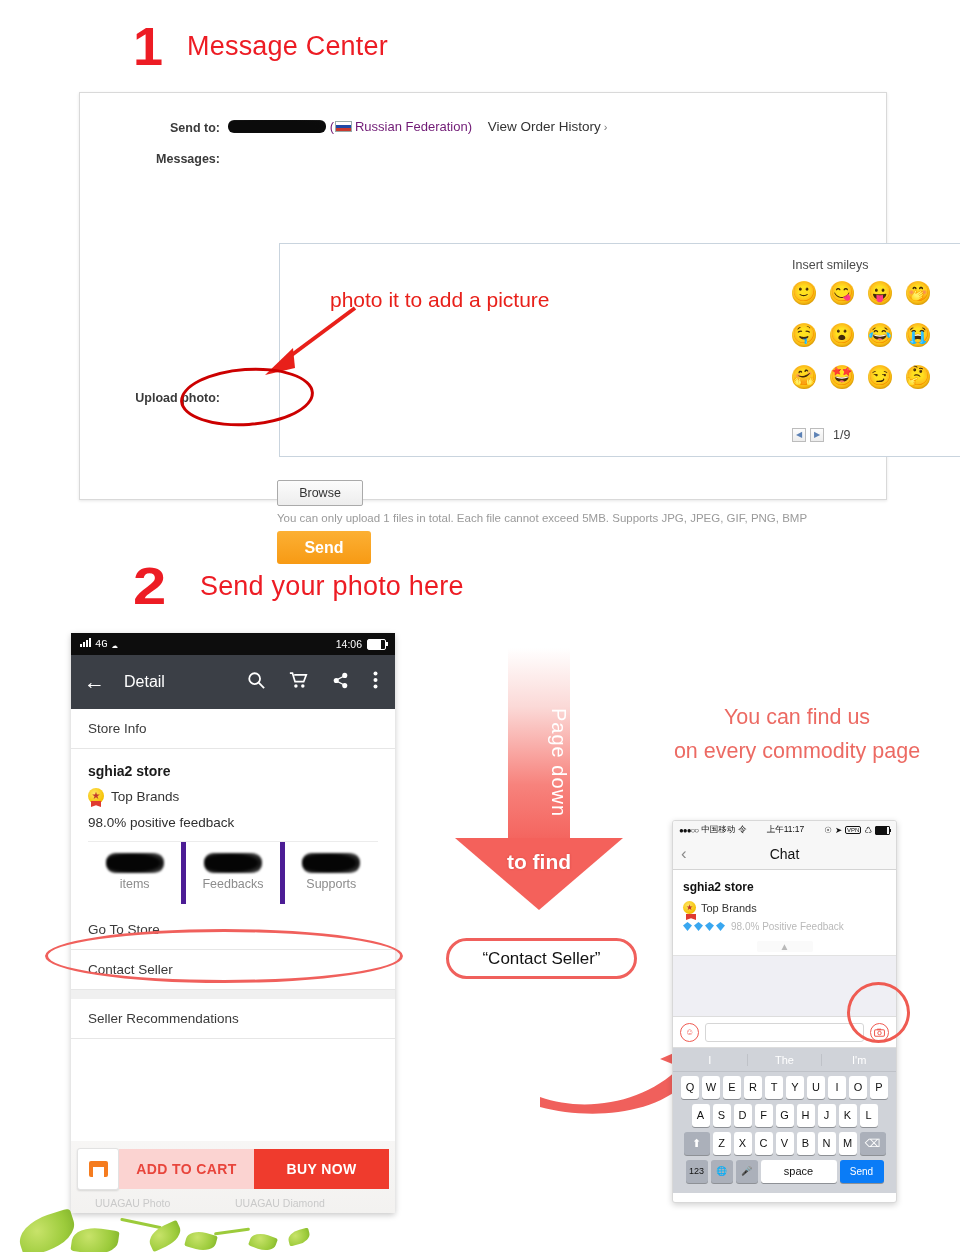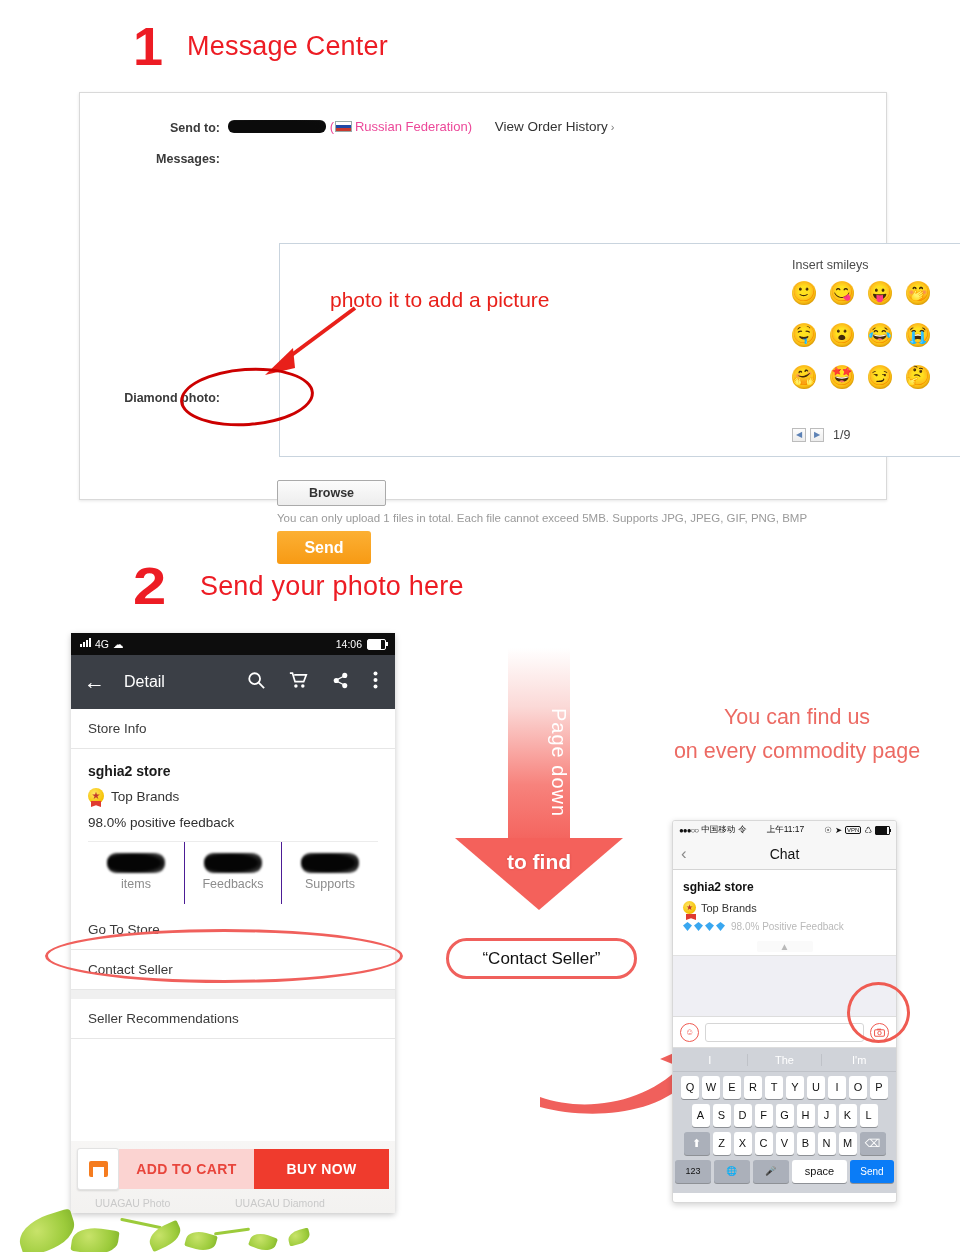--- a/index.html
+++ b/index.html
@@ -37,28 +37,28 @@
   #lbl-upload{left:4px;top:298px;width:136px;}
 
   .redacted{
     display:inline-block;height:13px;width:98px;vertical-align:-2px;
     border-radius:6px;
     background:radial-gradient(ellipse at 30% 50%,#0b0b0b 60%,rgba(12,12,12,.85) 78%,rgba(20,20,20,0) 100%),
                radial-gradient(ellipse at 72% 55%,#090909 58%,rgba(10,10,10,.8) 80%,rgba(20,20,20,0) 100%);
     filter:blur(.4px);
   }
   #sendto-row{position:absolute;left:148px;top:26px;font-size:13px;color:#555;white-space:nowrap;}
-  .paren{color:#ec4899;font-size:13px;}
+  .paren{color:#701a75;font-size:13px;}
   .ru-flag{
     display:inline-block;width:17px;height:11px;vertical-align:-1px;
     border:1px solid #9aa;box-sizing:border-box;
     background:linear-gradient(#ffffff 0 34%,#1f49a6 34% 67%,#c8392f 67% 100%);
     margin:0 3px 0 1px;
   }
-  #order-history{color:#333;font-size:13.5px;text-decoration:none;margin-left:19px;}
+  #order-history{color:#333;font-size:13.5px;text-decoration:none;margin-left:12px;}
   #order-history .chev{color:#777;font-size:11px;margin-left:3px;}
 
   #msg-textarea{
     position:absolute;left:199px;top:150px;width:502px;height:214px;
     background:#fff;border:1px solid #c9d4de;box-sizing:border-box;
   }
 
   
   #smiley-panel{
     position:absolute;left:700px;top:150px;width:184px;height:214px;
@@ -77,23 +77,23 @@
   .smiley span{position:relative;top:-1px;filter:saturate(1.1);}
   #smiley-pager{position:absolute;left:12px;bottom:14px;display:flex;align-items:center;gap:4px;}
   .pg-btn{
     width:14px;height:14px;border:1px solid #bcbcbc;background:linear-gradient(#fdfdfd,#ededed);
     font-size:8px;line-height:12px;text-align:center;color:#5d82b5;cursor:pointer;box-sizing:border-box;
   }
   #pg-label{font-size:12.5px;color:#444;margin-left:5px;}
 
   
   #browse-btn{
-    position:absolute;left:197px;top:387px;width:109px;height:26px;
+    position:absolute;left:197px;top:387px;width:86px;height:26px;
     background:linear-gradient(#fcfcfc,#ededed);border:1px solid #aaa;border-radius:2px;
-    font-size:12.5px;font-weight:bold;color:#333;cursor:pointer;box-sizing:border-box;
+    font-size:12.5px;font-weight:normal;color:#333;cursor:pointer;box-sizing:border-box;
   }
   #upload-hint{
     position:absolute;left:197px;top:419px;font-size:11.5px;color:#9a9a9a;white-space:nowrap;
   }
   #send-btn{
     position:absolute;left:197px;top:438px;width:94px;height:33px;
     background:linear-gradient(#fcb034,#f79a14);border:none;border-radius:3px;
     color:#fff;font-size:16px;font-weight:bold;cursor:pointer;
   }
 
@@ -109,21 +109,21 @@
 
   
   #android{
     position:absolute;left:71px;top:633px;width:324px;height:580px;
     background:#fff;box-shadow:0 2px 6px rgba(0,0,0,.22);overflow:hidden;
   }
   #and-status{
     height:22px;background:#0d0d0d;color:#fff;display:flex;align-items:center;
     justify-content:space-between;padding:0 9px;font-size:10.5px;
   }
-  #and-status .left{display:flex;gap:4px;}
+  #and-status .left{display:flex;gap:4px;font-family:Liberation Mono, monospace;}
   #and-status .right{display:flex;align-items:center;gap:5px;}
   .bars{display:inline-flex;align-items:flex-end;gap:1px;height:9px;}
   .bars i{display:block;width:2px;background:#fff;}
   .bars i:nth-child(1){height:3px}.bars i:nth-child(2){height:5px}
   .bars i:nth-child(3){height:7px}.bars i:nth-child(4){height:9px}
   .batt{
     width:17px;height:9px;border:1px solid #fff;border-radius:2px;position:relative;
     background:linear-gradient(90deg,#fff 78%,transparent 78%);
   }
   .batt:after{content:"";position:absolute;right:-3px;top:2px;width:2px;height:4px;background:#fff;}
@@ -144,21 +144,21 @@
     width:16px;height:16px;border-radius:50%;
     background:radial-gradient(circle at 40% 35%,#ffe766,#f5c000 70%,#d79b00);
     color:#c0392b;font-size:10px;line-height:16px;text-align:center;position:relative;
   }
   .medal:after{
     content:"";position:absolute;left:3px;top:13px;width:10px;height:6px;
     background:#e03a2f;clip-path:polygon(0 0,100% 0,100% 100%,50% 70%,0 100%);
   }
   #store-feedback{font-size:13.5px;color:#2f2f2f;padding-bottom:11px;}
   #stats-row{display:flex;border-top:1px solid #ececec;}
-  .stat{flex:1;text-align:center;padding:11px 0 13px;border-right:1px solid #4c1d95;}
+  .stat{flex:1;text-align:center;padding:11px 0 13px;border-right:5px solid #4c1d95;}
   .stat:last-child{border-right:none;}
   .stat .blob{
     height:20px;width:58px;margin:0 auto 4px;border-radius:9px;
     background:radial-gradient(ellipse at 45% 50%,#050505 58%,rgba(10,10,10,.8) 80%,rgba(20,20,20,0) 100%);
     filter:blur(1px);
   }
   .stat .cap{font-size:12.5px;color:#8c8c8c;}
   #contact-seller-row{position:relative;}
   #contact-ellipse{
     position:absolute;left:45px;top:929px;width:352px;height:48px;
@@ -291,21 +291,21 @@
   #ios-kb{background:#d0d3d9;padding:4px 2px 5px;}
   .kb-row{display:flex;justify-content:center;gap:3px;margin-bottom:5px;}
   .key{
     width:18px;height:23px;background:#fff;border-radius:3px;
     font-size:11px;line-height:23px;text-align:center;color:#111;
     box-shadow:0 1px 0 #8e9196;cursor:pointer;
   }
   .key.wide{width:26px;background:#abb0ba;color:#fff;}
   .key.space{flex:1;max-width:76px;}
   .key.send{width:44px;background:#0a7cf7;color:#fff;font-size:10px;}
-  .key.fn{width:36px;background:#abb0ba;color:#111;font-size:9px;}
+  .key.fn{width:22px;background:#abb0ba;color:#111;font-size:9px;}
   #kb-bottom{display:flex;justify-content:center;align-items:center;gap:3px;}
 
   
   #leaves{position:absolute;left:0;bottom:0;width:960px;height:46px;overflow:hidden;}
   .leaf{
     position:absolute;border-radius:60% 10% 60% 10%;
     background:radial-gradient(circle at 35% 35%,#c8e36a,#9ccb3b 65%,#7fb129);
   }
   .stem{position:absolute;background:#9ccb3b;border-radius:2px;}
 </style>
@@ -349,21 +349,21 @@
         <div class="smiley"><span>😏</span></div>
         <div class="smiley"><span>🤔</span></div>
       </div>
       <div id="smiley-pager">
         <div class="pg-btn">◀</div>
         <div class="pg-btn">▶</div>
         <div id="pg-label">1/9</div>
       </div>
     </div>
 
-    <div class="form-label" id="lbl-upload">Diamond photo:</div>
+    <div class="form-label" id="lbl-upload">Upload photo:</div>
     <button id="browse-btn">Browse</button>
     <div id="upload-hint">You can only upload 1 files in total. Each file cannot exceed 5MB. Supports JPG, JPEG, GIF, PNG, BMP</div>
     <button id="send-btn">Send</button>
   </div>
 
   <div id="anno-click">photo it to add a picture</div>
   <svg id="anno-arrow" viewBox="0 0 110 80">
     <line x1="100" y1="8" x2="30" y2="60" stroke="#e8201a" stroke-width="4"></line>
     <polygon points="10,75 38,48 40,68" fill="#e8201a"></polygon>
   </svg>

